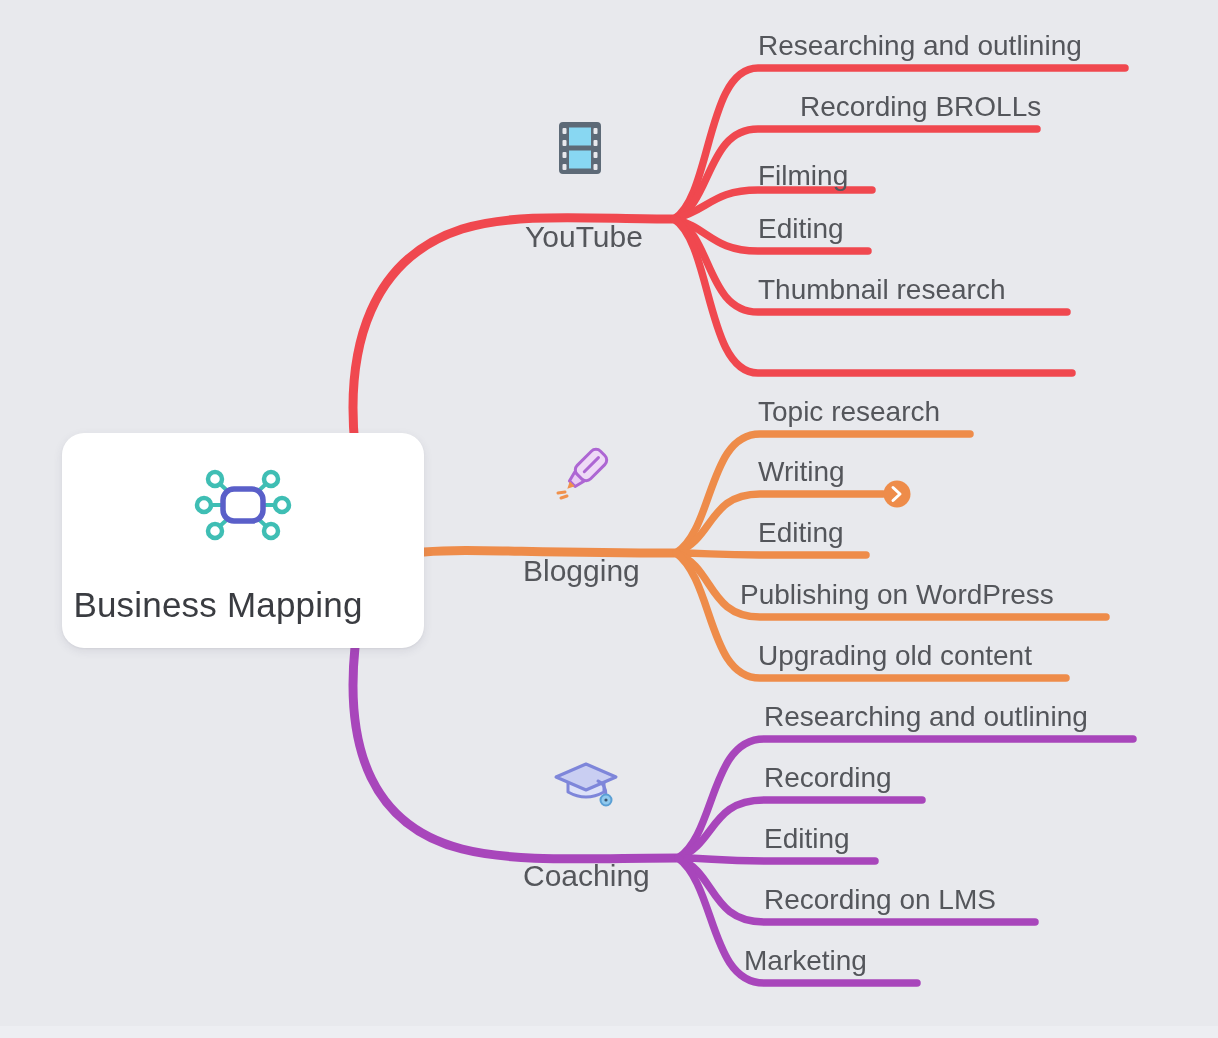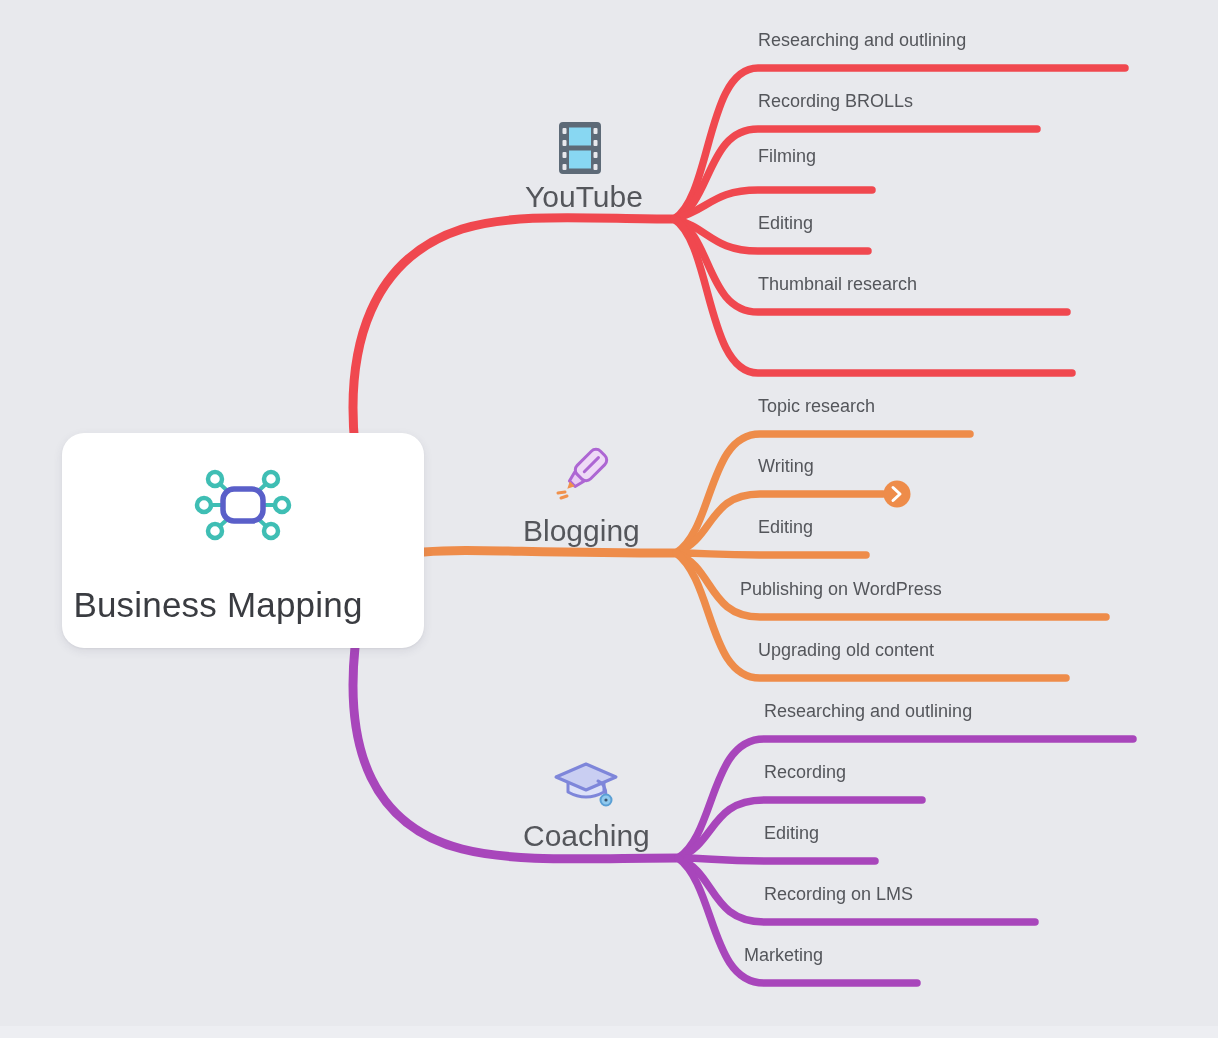--- a/index.html
+++ b/index.html
@@ -49,28 +49,29 @@
     font-size:35px;
     color:var(--c-root-text);
     letter-spacing:0.2px;
   }
   .branch-label{
     position:absolute;
     font-size:30px;
     color:var(--c-text);
     z-index:2;
     white-space:nowrap;
+    margin-top:40px;
   }
   .branch-icon{
     position:absolute;
     z-index:2;
   }
   .child-label{
     position:absolute;
-    font-size:18px;
+    font-size:28px;
     color:var(--c-text);
     z-index:2;
     white-space:nowrap;
   }
   .bottom-edge{
     position:absolute;
     left:0;bottom:0;
     width:100%;height:12px;
     background:#edeef2;
     z-index:1;
@@ -154,22 +155,22 @@
       <rect x="37.5" y="31" width="4" height="6" rx="1"></rect>
       <rect x="37.5" y="43" width="4" height="6" rx="1"></rect>
     </g>
     <rect x="13" y="2" width="22" height="4.5" fill="#5d6a77"></rect>
     <rect x="13" y="24.5" width="22" height="5" fill="#5d6a77"></rect>
     <rect x="13" y="47.5" width="22" height="4.5" fill="#5d6a77"></rect>
   </svg>
   <div class="branch-label" style="left:525px;top:180px">YouTube</div>
 
   <div class="child-label" style="left:758px;top:30px">Researching and outlining</div>
-  <div class="child-label" style="left:758px;top:91px">Recording BROLLs</div>
-  <div class="child-label" style="left:758px;top:146px">Filming</div>
+  <div class="child-label" style="left:800px;top:91px">Recording BROLLs</div>
+  <div class="child-label" style="left:758px;top:160px">Filming</div>
   <div class="child-label" style="left:758px;top:213px">Editing</div>
   <div class="child-label" style="left:758px;top:274px">Thumbnail research</div>
 
   <svg class="branch-icon" style="left:551px;top:444px" width="66" height="60" viewBox="0 0 66 60">
     <g transform="rotate(45 34 27)">
       <rect x="24.5" y="2" width="19" height="33" rx="6.5" fill="#eed9f6" stroke="#ad66d3" stroke-width="3"></rect>
       <line x1="34" y1="8" x2="34" y2="28" stroke="#ad66d3" stroke-width="3" stroke-linecap="round"></line>
       <path d="M 27.5 35 h 13 l -2.5 10 h -8 z" fill="#e9ccf4" stroke="#ad66d3" stroke-width="3" stroke-linejoin="round"></path>
       <path d="M 30.5 45 h 7 l -3.5 7 z" fill="#f0914c"></path>
     </g>

